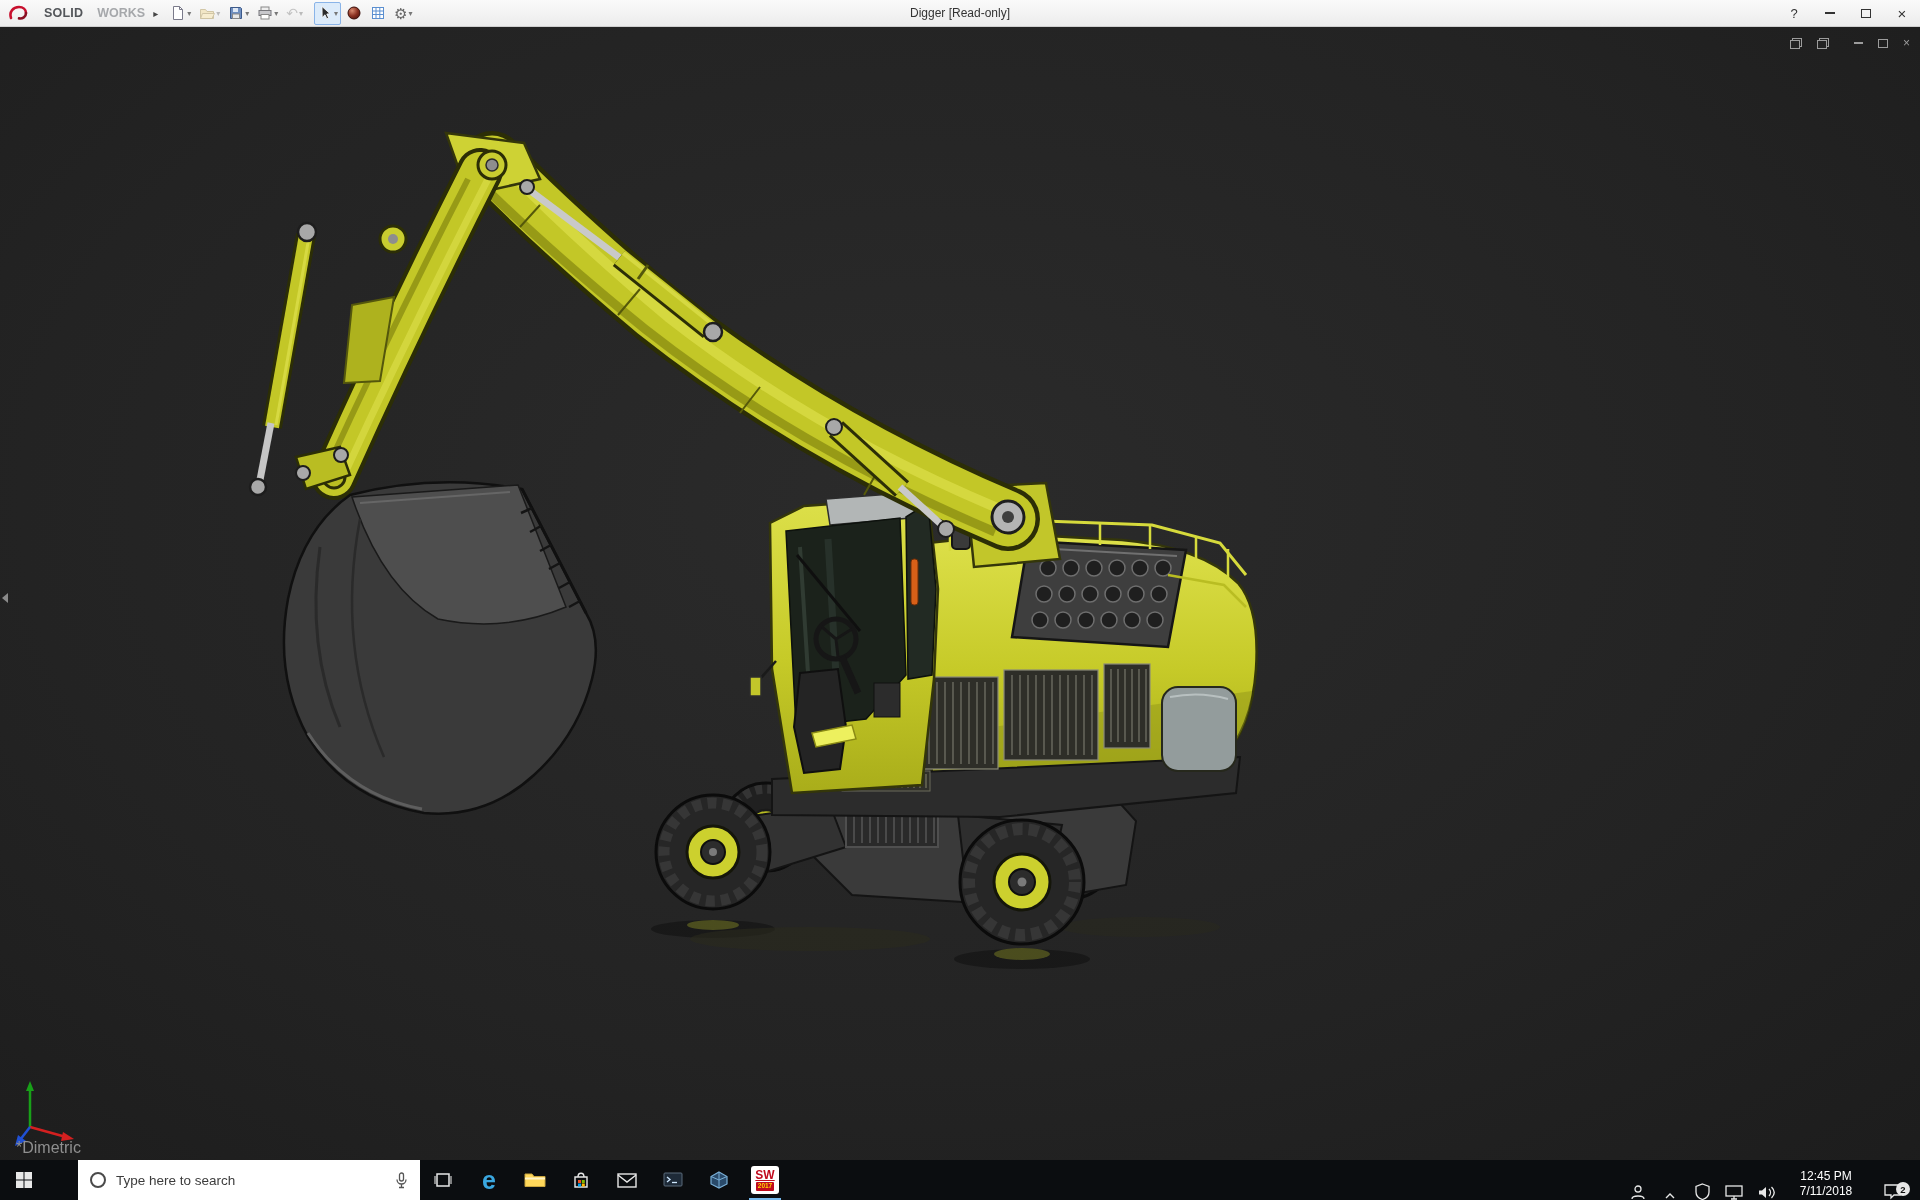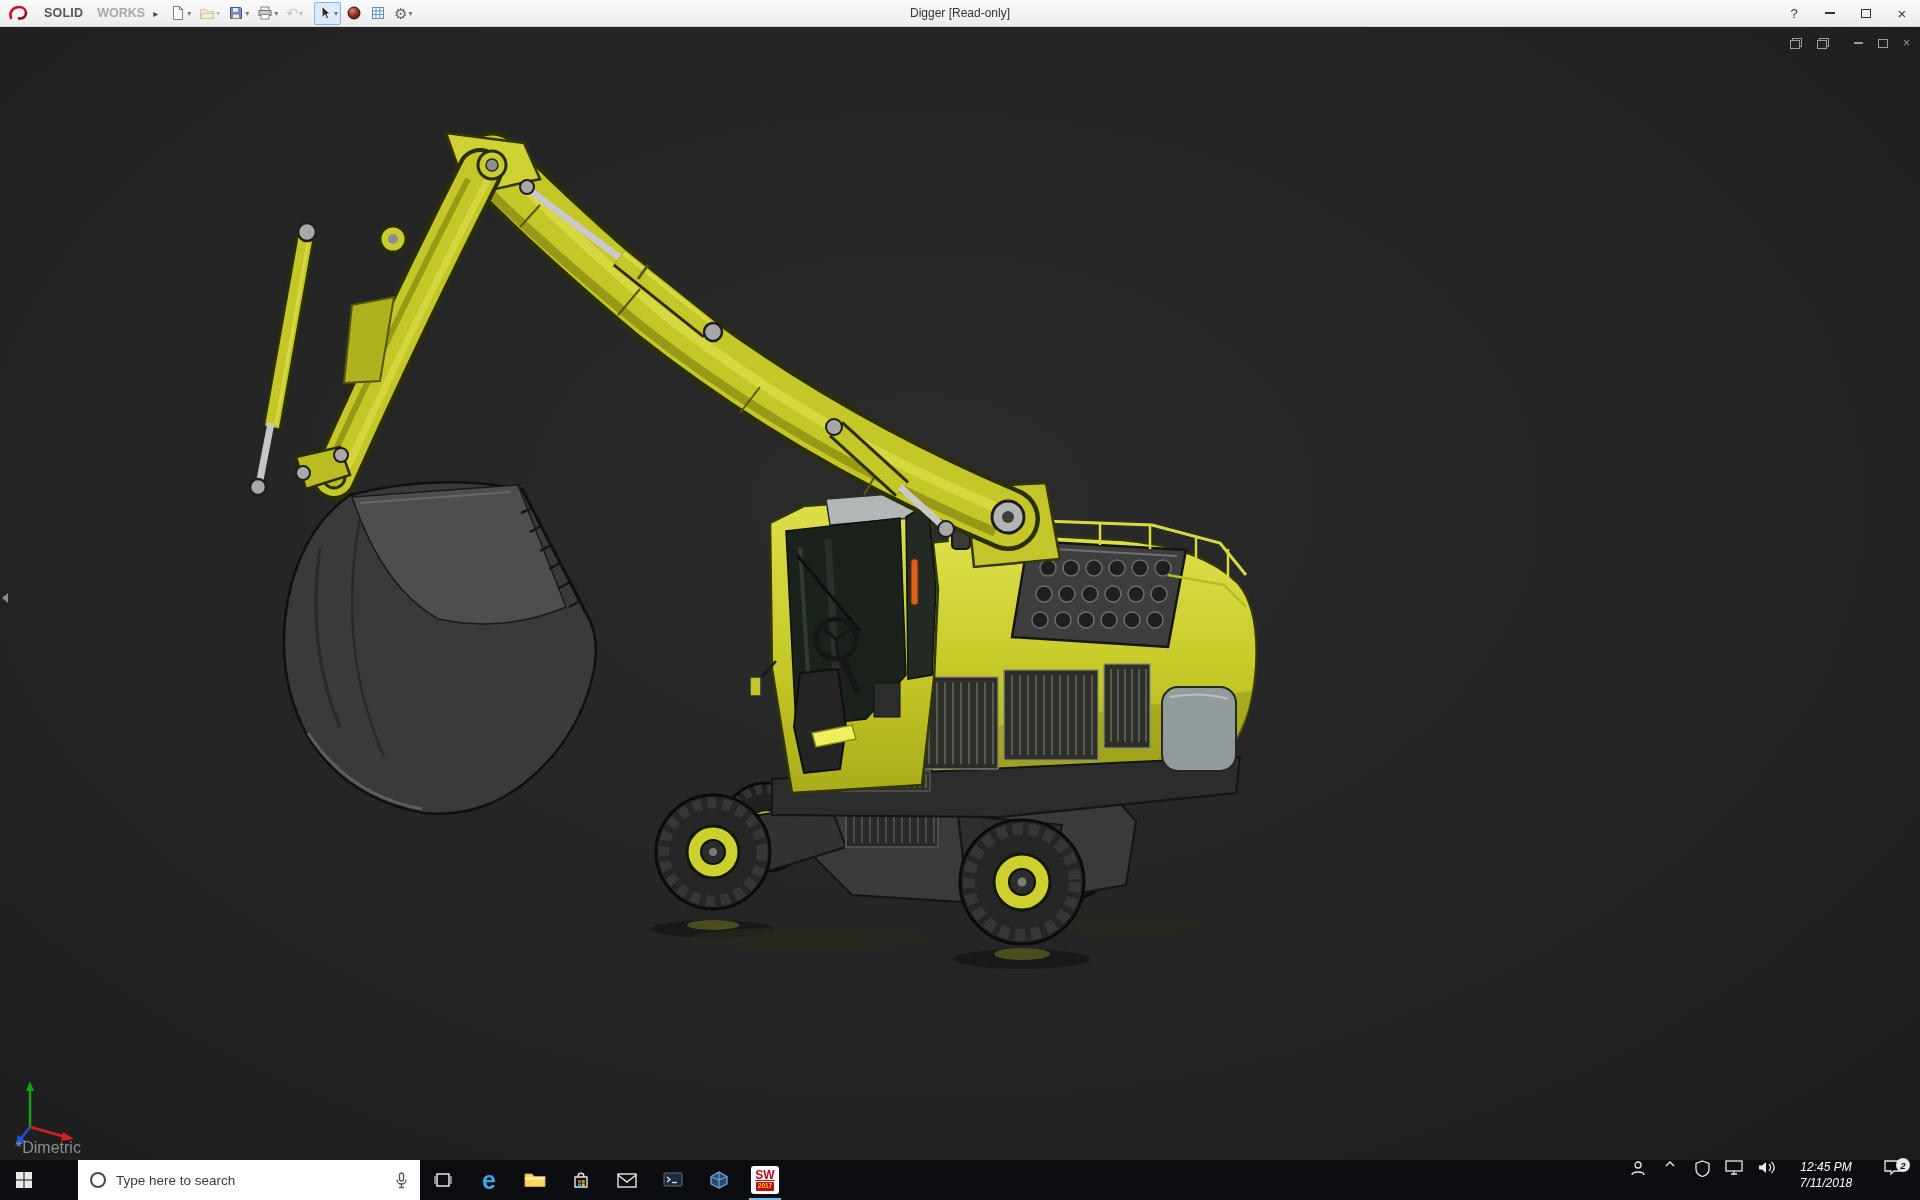--- a/index.html
+++ b/index.html
@@ -46,21 +46,21 @@
   .tk.start { width:48px; }
   .searchbox { width:342px; background:#ffffff; display:flex; align-items:center; gap:10px; padding:0 12px;margin-left:30px; }
   .cortana-ring { width:16px; height:16px; border-radius:50%; border:2px solid #4a4a4a; flex:none; }
   .searchbox input { border:none; outline:none; background:transparent; flex:1; font-size:13.5px; color:#222; font-family:"Liberation Sans",sans-serif; }
   .searchbox input::placeholder { color:#3c3c3c; opacity:1; }
   .edge-e { font-size:25px; font-weight:bold; color:#3aa7e0; line-height:1; }
   .sw-icon { width:28px; height:28px; background:#fff; border-radius:3px; display:flex; flex-direction:column; align-items:center; justify-content:center; }
   .sw-top { color:#c00a1e; font-weight:bold; font-size:12px; line-height:1;text-decoration:underline; }
   .sw-year { background:#c00a1e; color:#ffd700; font-size:6.5px; line-height:1.3; padding:0 2px; border-radius:1px; margin-top:1px; font-weight:bold; }
   .tk.running::after { content:""; position:absolute; bottom:0; left:7px; right:7px; height:2px; background:#76b9ed; }
-  .tray { margin-left:auto; display:flex; align-items:flex-start;font-style:italic; }
+  .tray { margin-left:auto; display:flex; align-items:flex-end; }
   .tray .tk { width:32px; }
   .clock { width:88px; display:flex; flex-direction:column; align-items:center; justify-content:center; font-size:12px; line-height:1.3; color:#fff; }
   .tk.action { width:44px; }
   .badge { position:absolute; right:4px; bottom:4px; min-width:14px; height:14px; border-radius:7px; background:#e8e8e8; color:#111; font-size:9.5px; display:flex; align-items:center; justify-content:center; padding:0 3px; font-weight:bold; }
   .show-desktop { width:6px; border-left:1px solid #333; }
 </style>
 </head>
 <body>
 
 <div class="titlebar">

